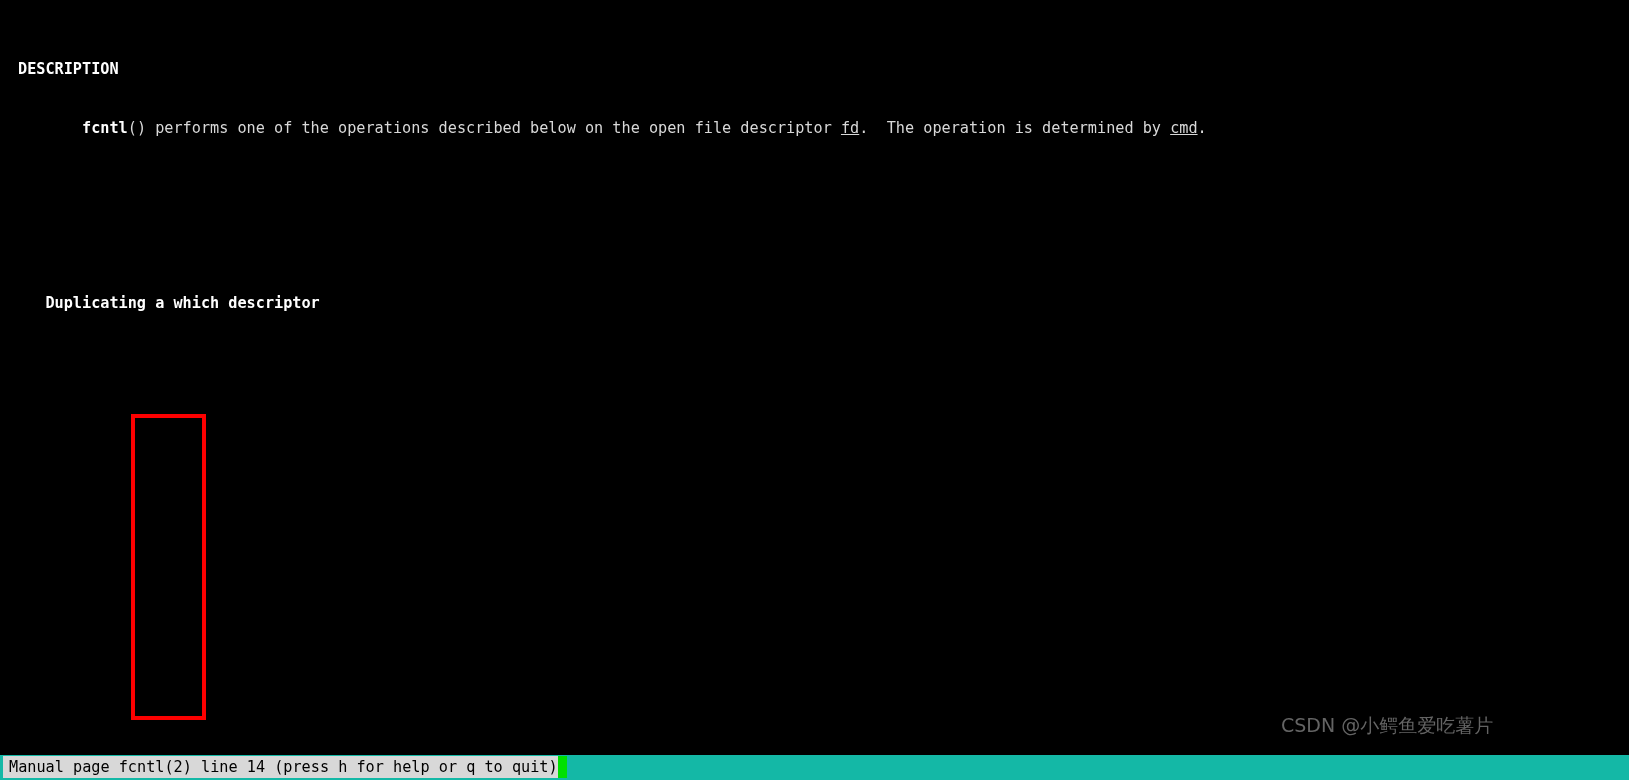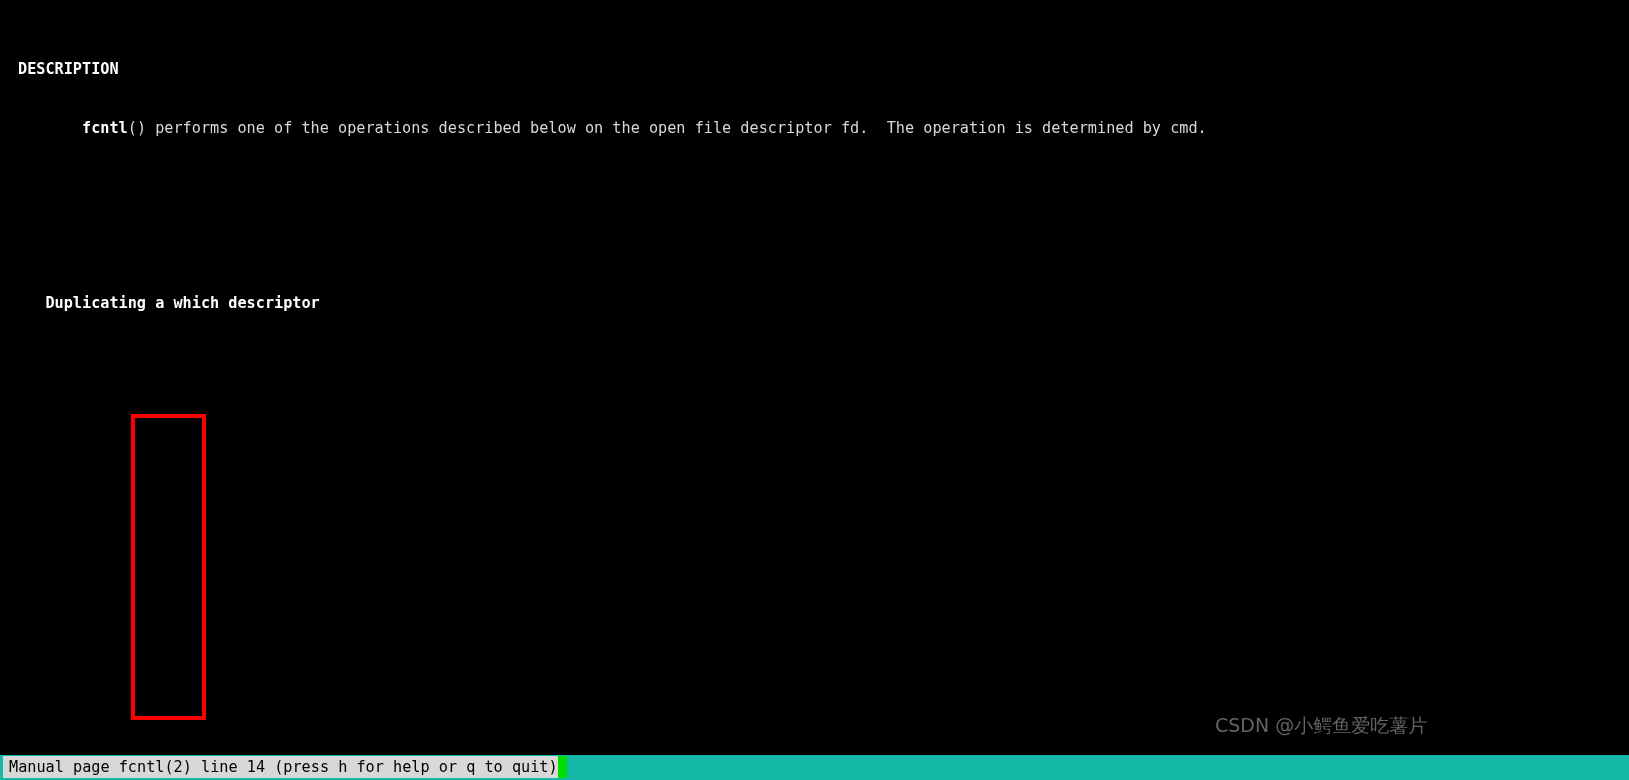--- a/index.html
+++ b/index.html
@@ -28,21 +28,21 @@
     line-height: 19.45px;
     letter-spacing: 0px;
     white-space: pre;
     font-family: "DejaVu Sans Mono", "Liberation Mono", monospace;
   }
   #pager .line {
     height: 19.45px;
     white-space: pre;
   }
   .b { font-weight: bold; color: #ffffff; }
-  .u { color: #d8d8d8; }
+  .u { text-decoration: underline; color: #d8d8d8; }
 
   #redbox {
     position: absolute;
     left: 131px;
     top: 414px;
     width: 75px;
     height: 306px;
     border: 4px solid #fd0000;
     box-sizing: border-box;
     pointer-events: none;
@@ -74,21 +74,21 @@
   }
   #statusbar .cursor {
     display: inline-block;
     width: 9px;
     height: 22px;
     background: #00e000;
   }
 
   #watermark {
     position: absolute;
-    left: 1215px;
+    left: 1281px;
     top: 713px;
     font-family: "DejaVu Sans", "Liberation Sans", sans-serif;
     font-size: 19px;
     color: #7a7a7a;
     opacity: 0.82;
     white-space: pre;
     pointer-events: none;
   }
 </style>
 </head>

